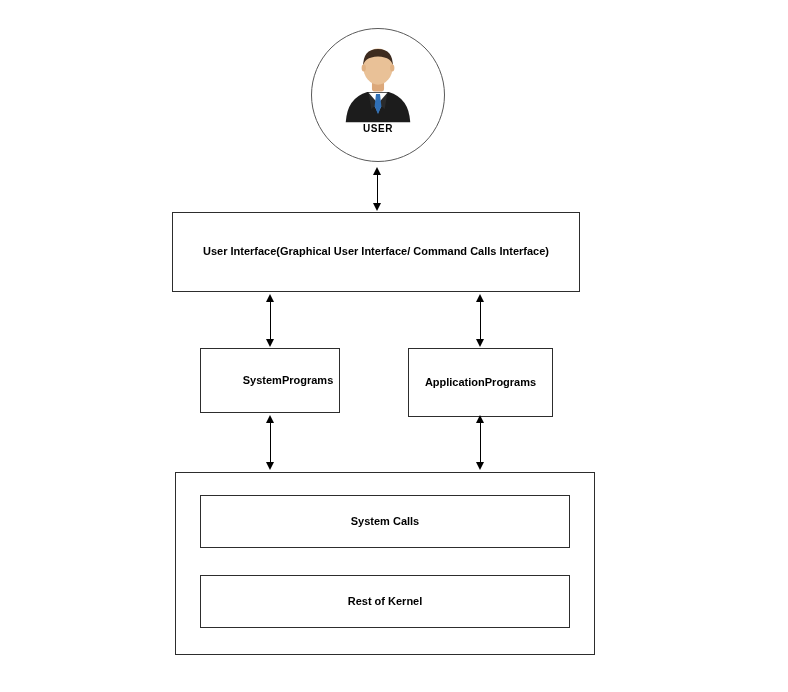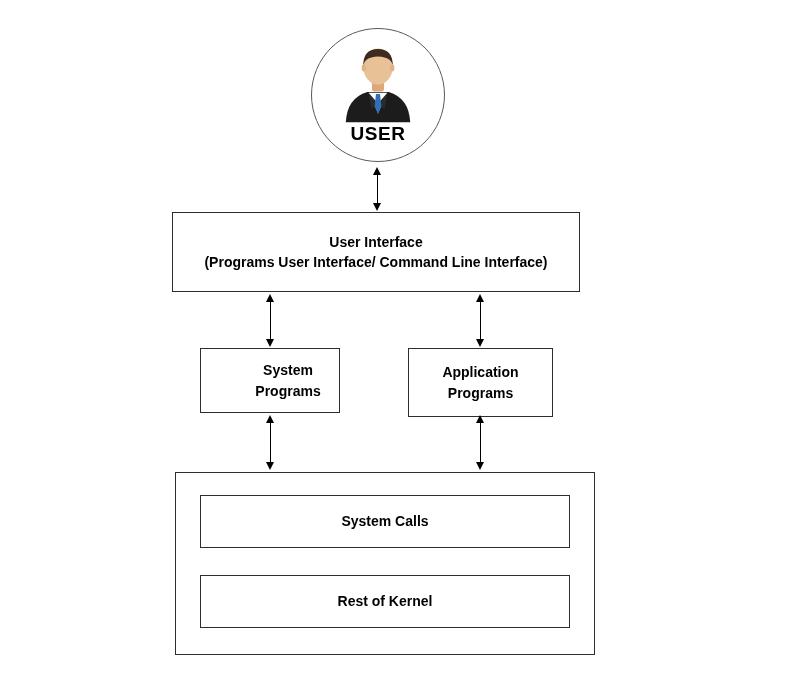--- a/index.html
+++ b/index.html
@@ -13,26 +13,25 @@
     height: 692px;
     background: #ffffff;
     font-family: "Liberation Sans", sans-serif;
     overflow: hidden;
   }
   .node-box {
     position: absolute;
     background: #ffffff;
     border: 1px solid #2d2d2d;
     display: flex;
-    flex-direction: column;
     align-items: center;
     justify-content: center;
     text-align: center;
     font-weight: bold;
-    font-size: 14px;
+    font-size: 11px;
     color: #000000;
     line-height: 1.45;
     box-sizing: border-box;
   }
   .outer-box {
     position: absolute;
     background: #ffffff;
     border: 1px solid #2d2d2d;
     box-sizing: border-box;
   }
@@ -52,21 +51,21 @@
     box-sizing: border-box;
     padding-top: 10px;
   }
   .user-circle .avatar {
     width: 86px;
     height: 86px;
     display: block;
   }
   .user-circle .user-label {
     font-weight: bold;
-    font-size: 19px;
+    font-size: 10px;
     color: #000000;
     margin-top: -2px;
     letter-spacing: 0.5px;
   }
   
   .varrow {
     position: absolute;
     width: 10px;
   }
   .varrow .shaft {
@@ -126,21 +125,21 @@
     </span>
     <span class="user-label">USER</span>
   </div>
 
   <div class="varrow" style="left:372px; top:167px; height:44px;">
       <span class="shaft"></span>
     </div>
 
   <div class="node-box" style="left:172px; top:212px; width:408px; height:80px;">
     <div>User Interface</div>
-    <div>(Programs User Interface/ Command Line Interface)</div>
+    <div>(Graphical User Interface/ Command Calls Interface)</div>
   </div>
 
   <div class="varrow" style="left:265px; top:294px; height:53px;">
       <span class="shaft"></span>
     </div>
   <div class="varrow" style="left:475px; top:294px; height:53px;">
       <span class="shaft"></span>
     </div>
 
   <div class="node-box" style="left:200px; top:348px; width:140px; height:65px;padding-left:36px;">

